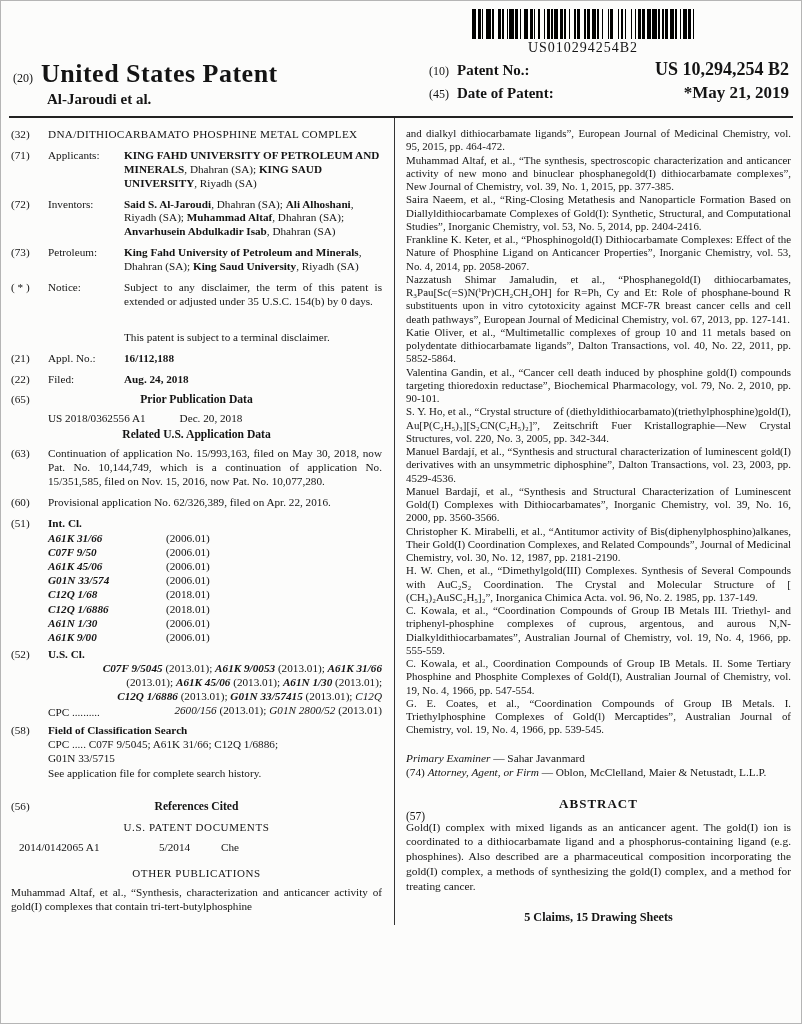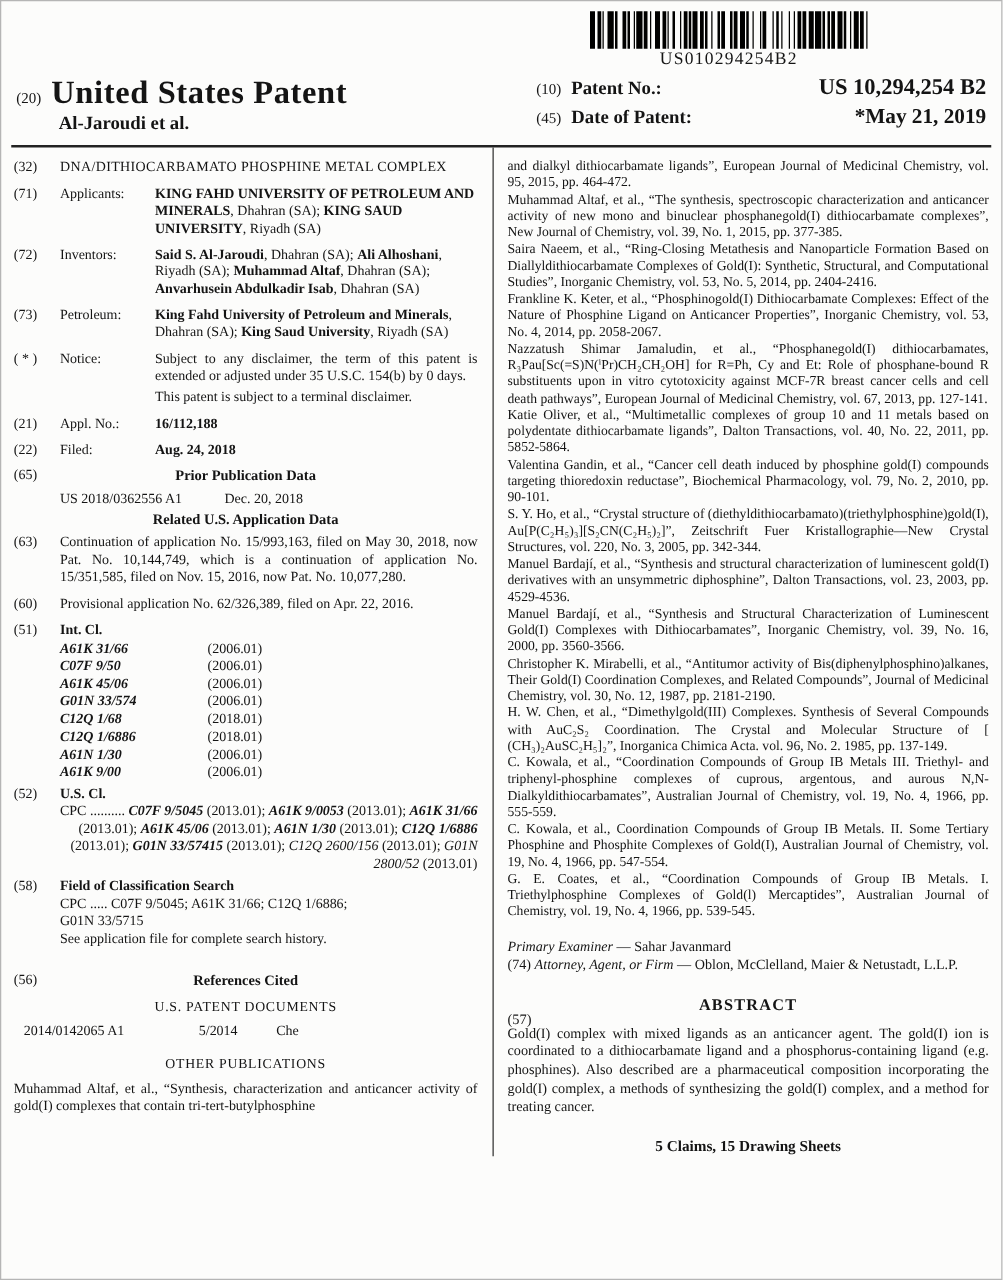--- a/index.html
+++ b/index.html
@@ -48,24 +48,24 @@
   .publine{display:flex;padding-left:37px;gap:34px;margin-bottom:2px;}
   .caps-heading{text-align:center;font-size:11px;letter-spacing:0.6px;margin:7px 0 6px 0;}
   .usdoc-row{display:flex;padding-left:8px;margin-bottom:8px;}
   .usdoc-row .n{width:140px;}
   .usdoc-row .d{width:62px;}
   .intcl-table{padding-left:0;}
   .intcl-row{display:flex;line-height:1.27;}
   .intcl-row .cls{width:118px;font-weight:bold;font-style:italic;}
   .intcl-row .ver{width:auto;}
   .cpc-block{text-align:right;}
-  .cpc-block .first{float:left;}
+  .cpc-block .first{float:left;margin-top:44px;}
   .fieldsearch{text-align:left;}
   .note{margin-top:1px;}
-  .notice-p2{margin-top:3px;}
+  .notice-p2{margin-top:22px;}
   
   .pub{ text-align:justify; }
   .examiner{margin-top:14px;font-size:11.3px;line-height:1.3;}
   .abstract-head{position:relative;margin:16px 0 8px 0;}
   .abstract-head .code{position:absolute;left:0;top:14px;font-size:11.5px;}
   .abstract-head .ttl{text-align:center;font-weight:bold;font-size:13px;letter-spacing:1px;}
   .abstract-text{text-align:justify;font-size:11.4px;line-height:1.3;}
   .claims{text-align:center;font-weight:bold;font-size:12.2px;margin-top:16px;}
 </style>
 </head>

